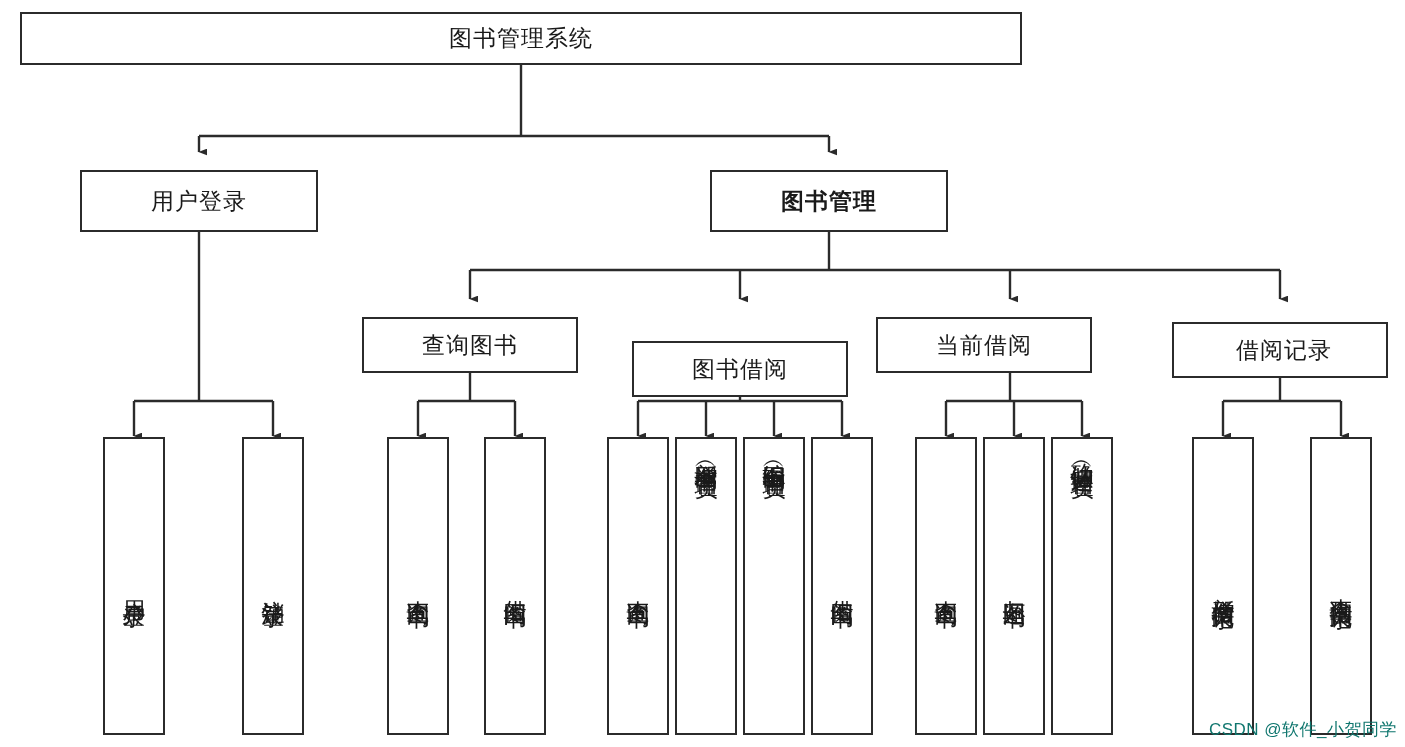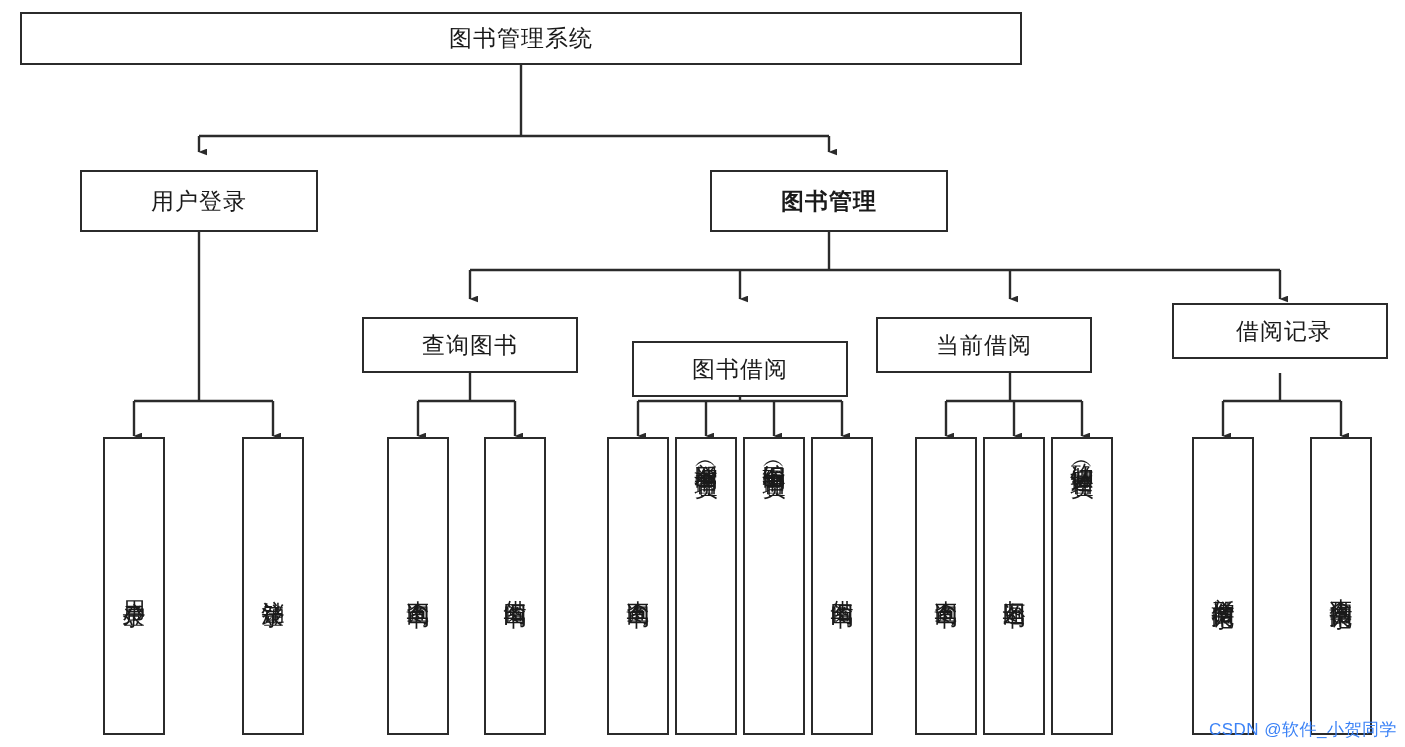--- a/index.html
+++ b/index.html
@@ -56,21 +56,21 @@
     margin: 0 auto;
   }
   .node.vert.centerfit {
     align-items: center;
   }
   .watermark {
     position: absolute;
     right: 8px;
     bottom: 6px;
     font-size: 17px;
-    color: #3b82f6;
+    color: #0f766e;
     white-space: nowrap;
     letter-spacing: 0.5px;
     margin-top: 42px;
   }
 </style>
 </head>
 <body>
 
 <div id="canvas">
 
@@ -129,21 +129,21 @@
       </div>
       <div class="node horiz" style="left: 362px; top: 317px; width: 216px; height: 56px;">
         <span>查询图书</span>
       </div>
       <div class="node horiz" style="left: 632px; top: 317px; width: 216px; height: 56px; margin-top: 24px;">
         <span>图书借阅</span>
       </div>
       <div class="node horiz" style="left: 876px; top: 317px; width: 216px; height: 56px;">
         <span>当前借阅</span>
       </div>
-      <div class="node horiz" style="left: 1172px; top: 303px; width: 216px; height: 56px; padding-left: 8px;">
+      <div class="node horiz" style="left: 1172px; top: 322px; width: 216px; height: 56px; padding-left: 8px;">
         <span>借阅记录</span>
       </div>
       <div class="node vert centerfit" style="left: 103px; top: 437px; width: 62px; height: 298px;">
         <span class="vlabel">用户登录</span>
       </div>
       <div class="node vert centerfit" style="left: 242px; top: 437px; width: 62px; height: 298px;">
         <span class="vlabel">注销登录</span>
       </div>
       <div class="node vert centerfit" style="left: 387px; top: 437px; width: 62px; height: 298px;">
         <span class="vlabel">查询图书</span>

